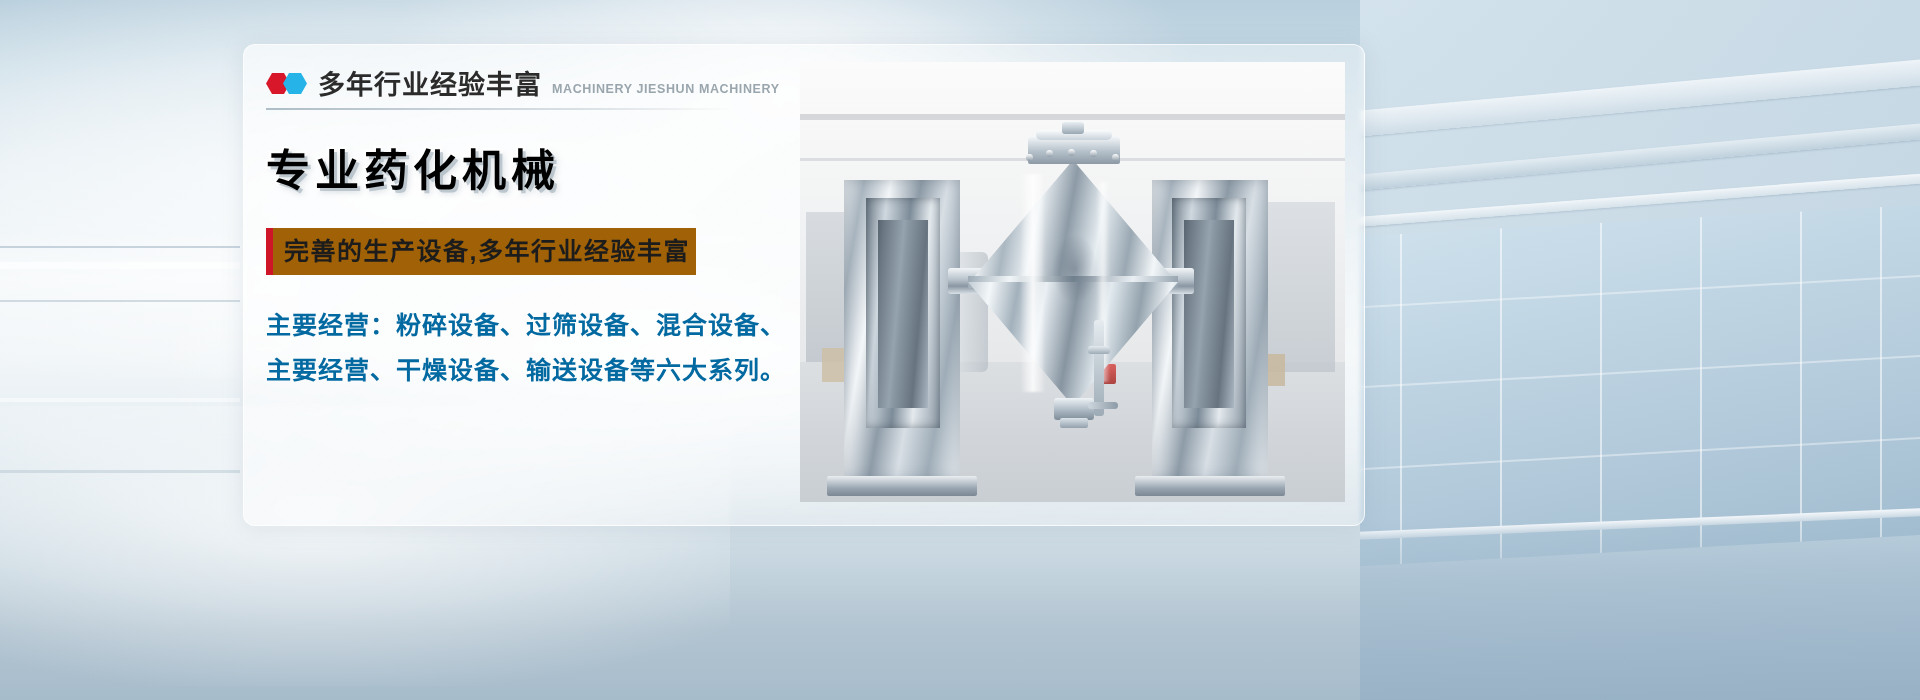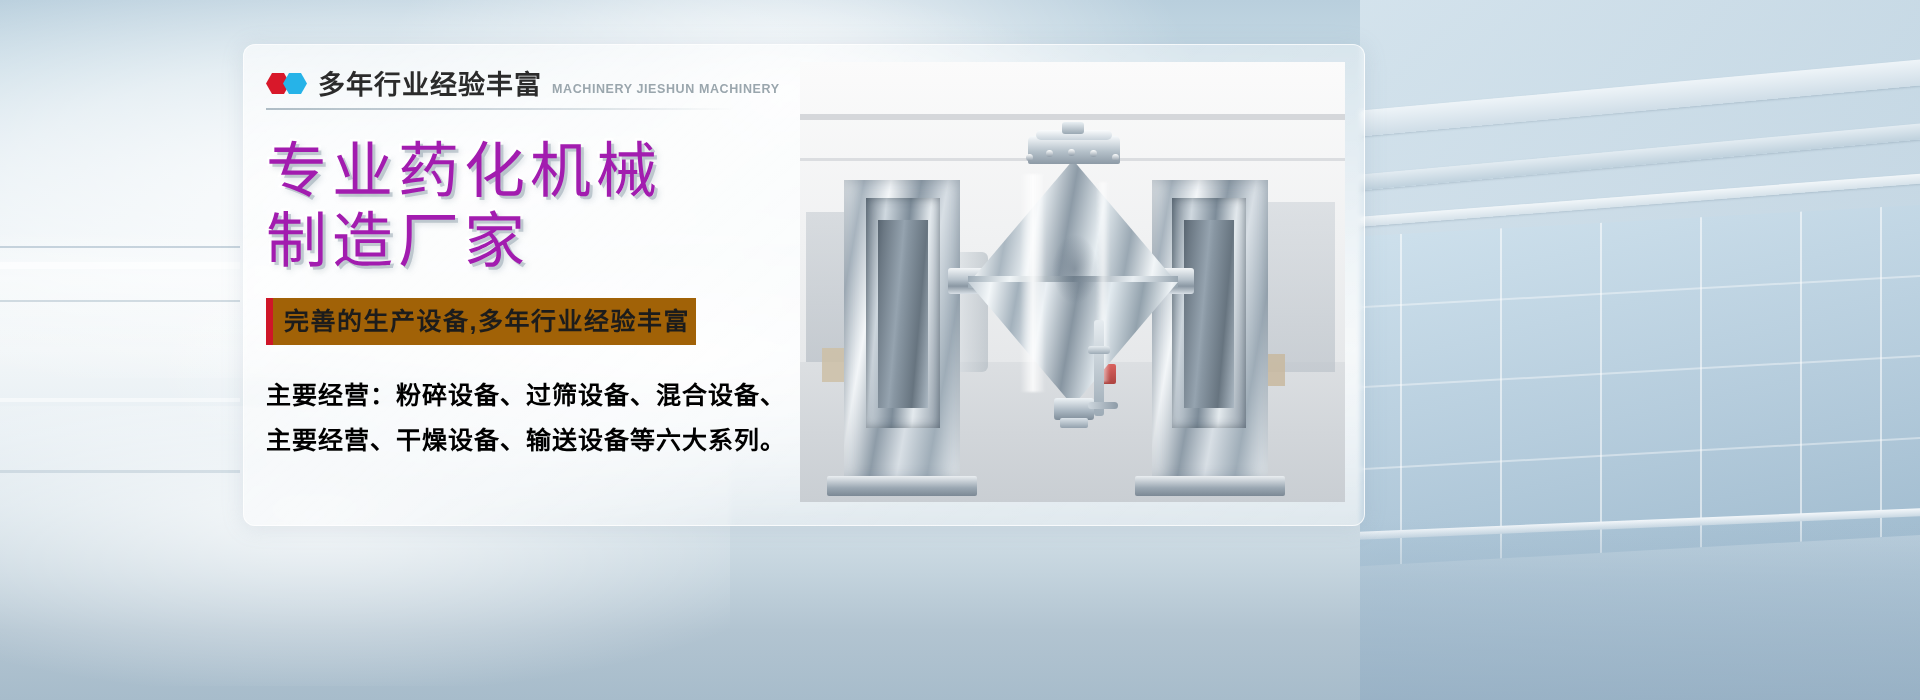--- a/index.html
+++ b/index.html
@@ -118,22 +118,22 @@
     font-size:12.5px;font-weight:700;color:#9aa6ad;letter-spacing:.6px;
     white-space:nowrap;margin-bottom:4px;
   }
   .brand-rule{
     width:468px;height:2px;margin-top:8px;
     background:linear-gradient(90deg, rgba(150,168,180,.75) 0%, rgba(150,168,180,.30) 70%, rgba(150,168,180,0) 100%);
   }
 
   .headline{margin-top:26px;}
   .hl-line{
-    font-size:61px;font-weight:400;line-height:70px;
-    color:#a21caf;letter-spacing:5px;white-space:nowrap;
+    font-size:44px;font-weight:700;line-height:70px;
+    color:#000000;letter-spacing:5px;white-space:nowrap;
     -webkit-text-stroke:5px rgba(255,255,255,.96);
     paint-order:stroke fill;
     text-shadow:
       3px 3px 0 rgba(120,140,155,.40),
       4px 4px 6px rgba(110,132,148,.28);
     font-family:"DejaVu Sans","Liberation Sans",sans-serif;
   }
 
   .hilite{
     position:relative;margin-top:22px;display:inline-block;
@@ -142,21 +142,21 @@
   }
   .hilite::before{
     content:"";position:absolute;left:0;top:0;width:7px;height:47px;background:#cf1628;
   }
   .hilite-txt{
     font-size:25px;font-weight:700;color:#1c1c1c;letter-spacing:1.5px;
   }
 
   .body{margin-top:28px;}
   .body-line{
-    font-size:25px;font-weight:700;color:#000000;
+    font-size:25px;font-weight:700;color:#0369a1;
     line-height:45px;letter-spacing:1px;white-space:nowrap;
   }
 
   
   .photo{
     position:absolute;left:800px;top:62px;width:545px;height:440px;overflow:hidden;
     background:linear-gradient(180deg,#f7f8f8 0%,#eceef0 55%,#e2e5e8 100%);
   }
   
   .ws-wall{position:absolute;left:0;top:0;width:545px;height:300px;
@@ -342,21 +342,20 @@
         <span class="hexr"></span>
         <span class="hexb"></span>
       </span>
       <span class="brand-cn">多年行业经验丰富</span>
       <span class="brand-en">MACHINERY JIESHUN MACHINERY</span>
     </div>
     <div class="brand-rule"></div>
 
     <div class="headline">
       <div class="hl-line">专业药化机械</div>
-      <div class="hl-line">制造厂家</div>
     </div>
 
     <div class="hilite">
       <span class="hilite-txt">完善的生产设备,多年行业经验丰富</span>
     </div>
 
     <div class="body">
       <div class="body-line">主要经营：粉碎设备、过筛设备、混合设备、</div>
       <div class="body-line">主要经营、干燥设备、输送设备等六大系列。</div>
     </div>

